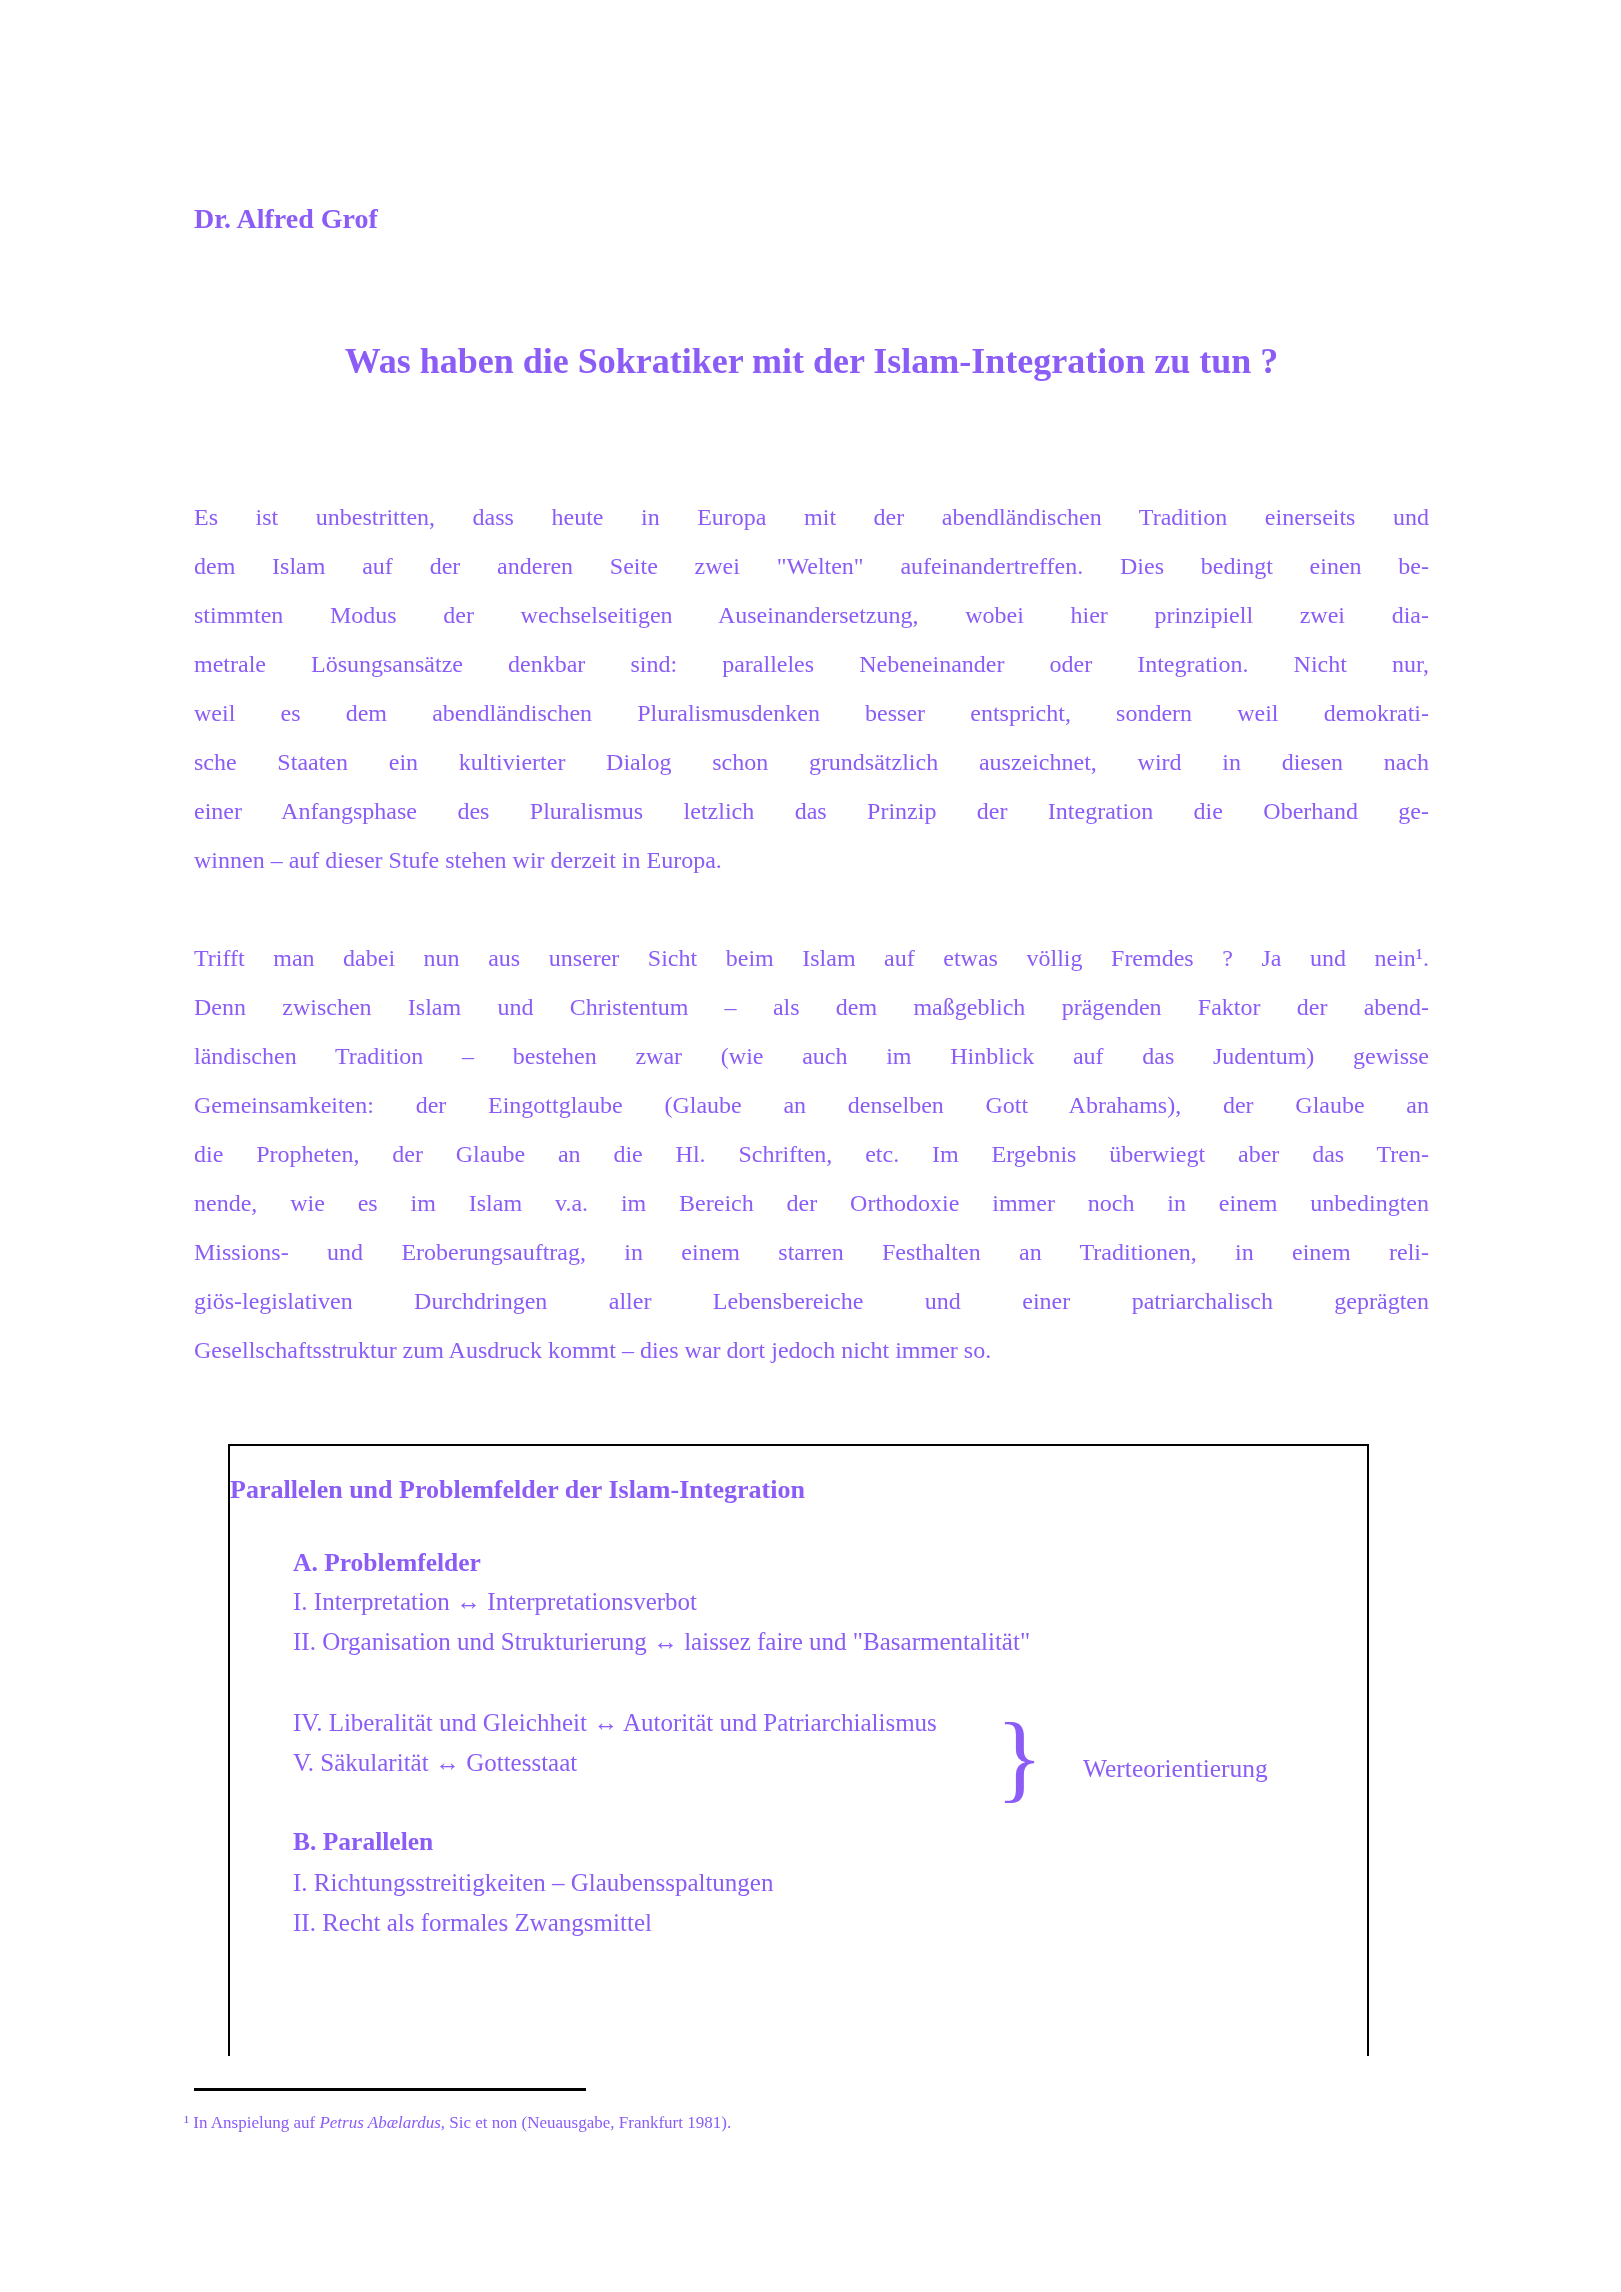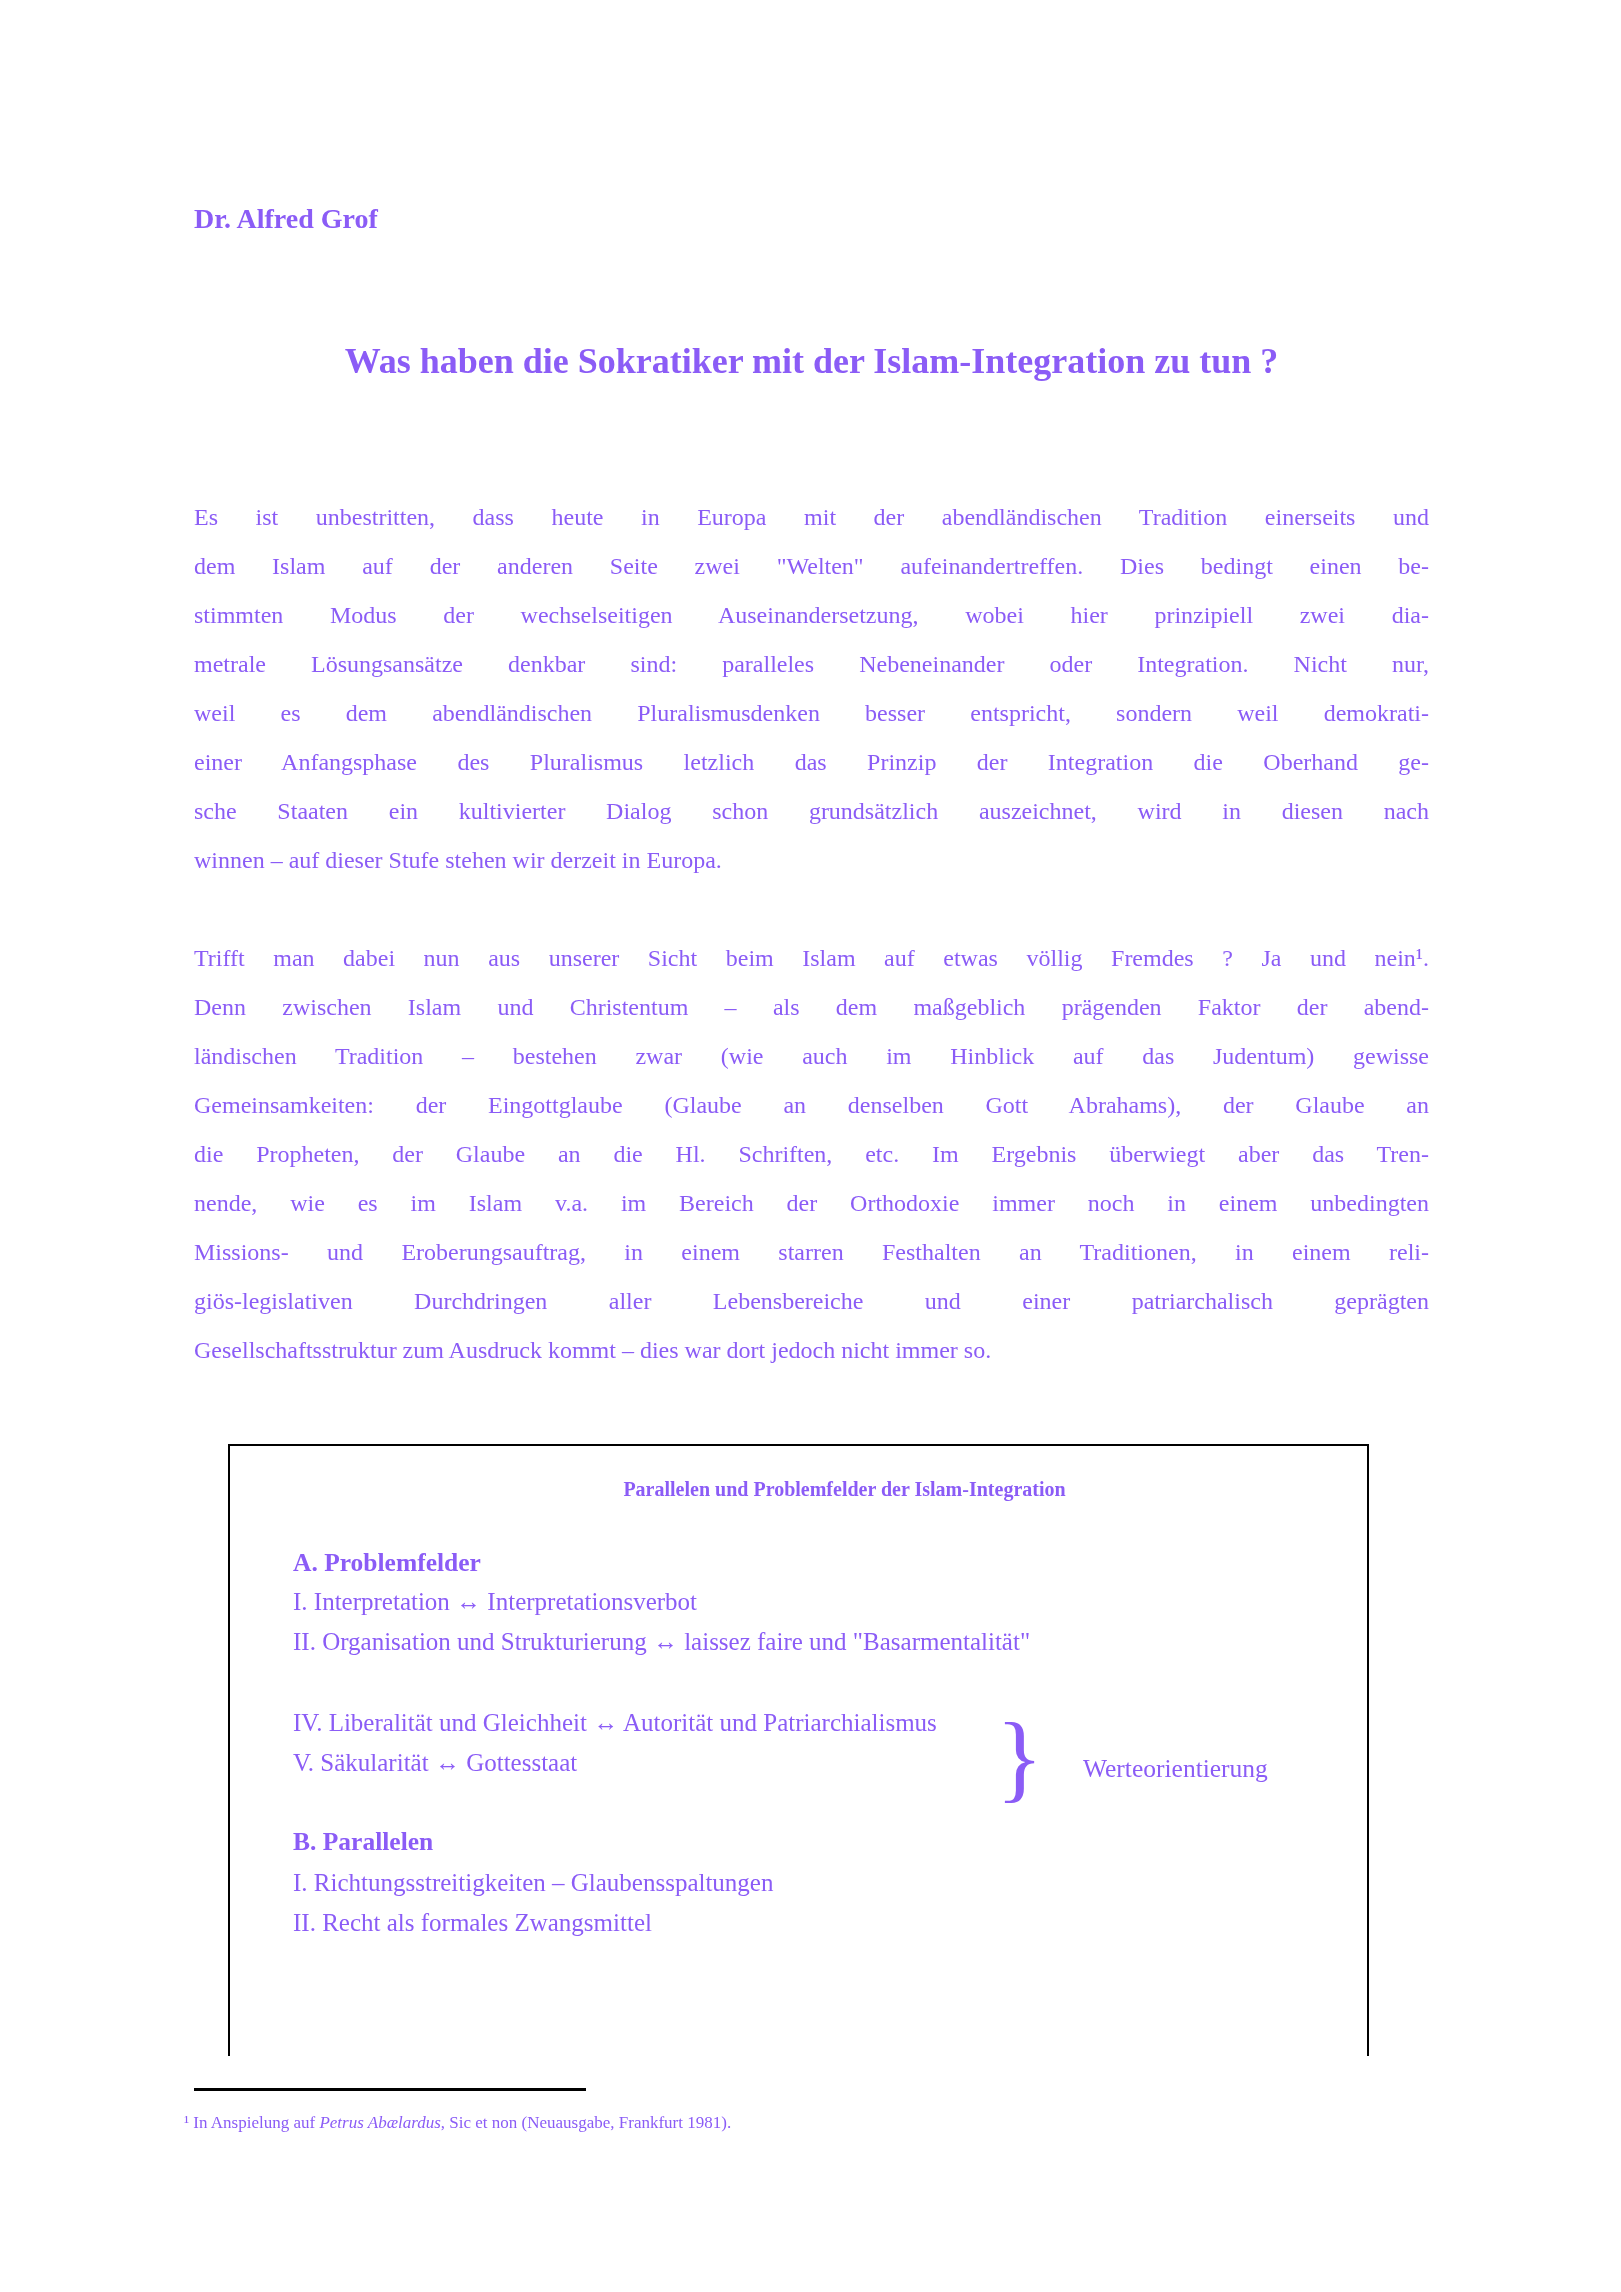--- a/index.html
+++ b/index.html
@@ -32,21 +32,21 @@
   .box{
     position:absolute;left:228px;top:1444px;
     width:1141px;height:612px;
     border-top:2.9px solid #000;
     border-left:2.9px solid #000;
     border-right:2.9px solid #000;
     box-sizing:border-box;
   }
   .box-title{
     position:absolute;left:0;top:27.4px;width:100%;
-    text-align:center;font-size:20px;font-weight:bold;line-height:33px;padding-left:46px;
+    font-size:26px;font-weight:bold;line-height:33px;
   }
   .box-heading{
     position:absolute;left:63px;
     font-size:25.5px;font-weight:bold;line-height:33px;white-space:nowrap;
   }
   .box-item{
     position:absolute;left:63px;
     font-size:25px;line-height:33px;white-space:nowrap;
   }
   .h-a{top:100px;}
@@ -85,22 +85,22 @@
   <div class="author">Dr. Alfred Grof</div>
 
   <div class="title">Was haben die Sokratiker mit der Islam-Integration zu tun ?</div>
 
   <div class="para p1">
     <div class="ln">Es ist unbestritten, dass heute in Europa mit der abendländischen Tradition einerseits und</div>
     <div class="ln">dem Islam auf der anderen Seite zwei "Welten" aufeinandertreffen. Dies bedingt einen be-</div>
     <div class="ln">stimmten Modus der wechselseitigen Auseinandersetzung, wobei hier prinzipiell zwei dia-</div>
     <div class="ln">metrale Lösungsansätze denkbar sind: paralleles Nebeneinander oder Integration. Nicht nur,</div>
     <div class="ln">weil es dem abendländischen Pluralismusdenken besser entspricht, sondern weil demokrati-</div>
+    <div class="ln">sche Staaten ein kultivierter Dialog schon grundsätzlich auszeichnet, wird in diesen nach</div>
     <div class="ln">einer Anfangsphase des Pluralismus letzlich das Prinzip der Integration die Oberhand ge-</div>
-    <div class="ln">sche Staaten ein kultivierter Dialog schon grundsätzlich auszeichnet, wird in diesen nach</div>
     <div class="ln last">winnen – auf dieser Stufe stehen wir derzeit in Europa.</div>
   </div>
 
   <div class="para p2">
     <div class="ln">Trifft man dabei nun aus unserer Sicht beim Islam auf etwas völlig Fremdes ? Ja und nein¹.</div>
     <div class="ln">Denn zwischen Islam und Christentum – als dem maßgeblich prägenden Faktor der abend-</div>
     <div class="ln">ländischen Tradition – bestehen zwar (wie auch im Hinblick auf das Judentum) gewisse</div>
     <div class="ln">Gemeinsamkeiten: der Eingottglaube (Glaube an denselben Gott Abrahams), der Glaube an</div>
     <div class="ln">die Propheten, der Glaube an die Hl. Schriften, etc. Im Ergebnis überwiegt aber das Tren-</div>
     <div class="ln">nende, wie es im Islam v.a. im Bereich der Orthodoxie immer noch in einem unbedingten</div>

